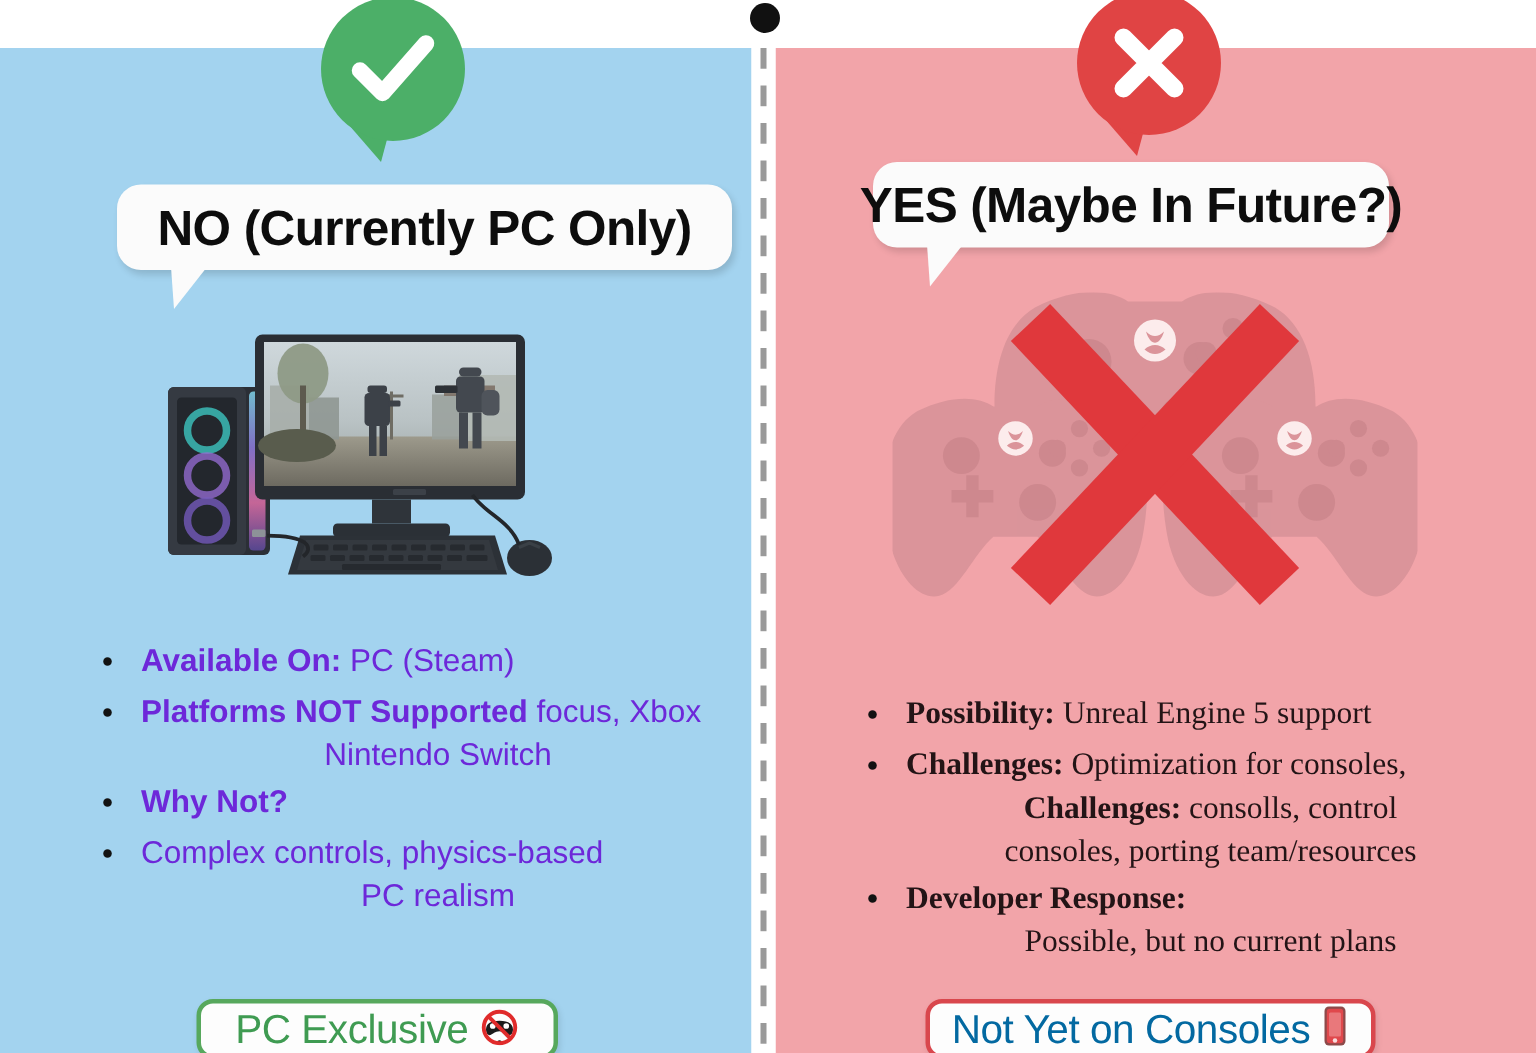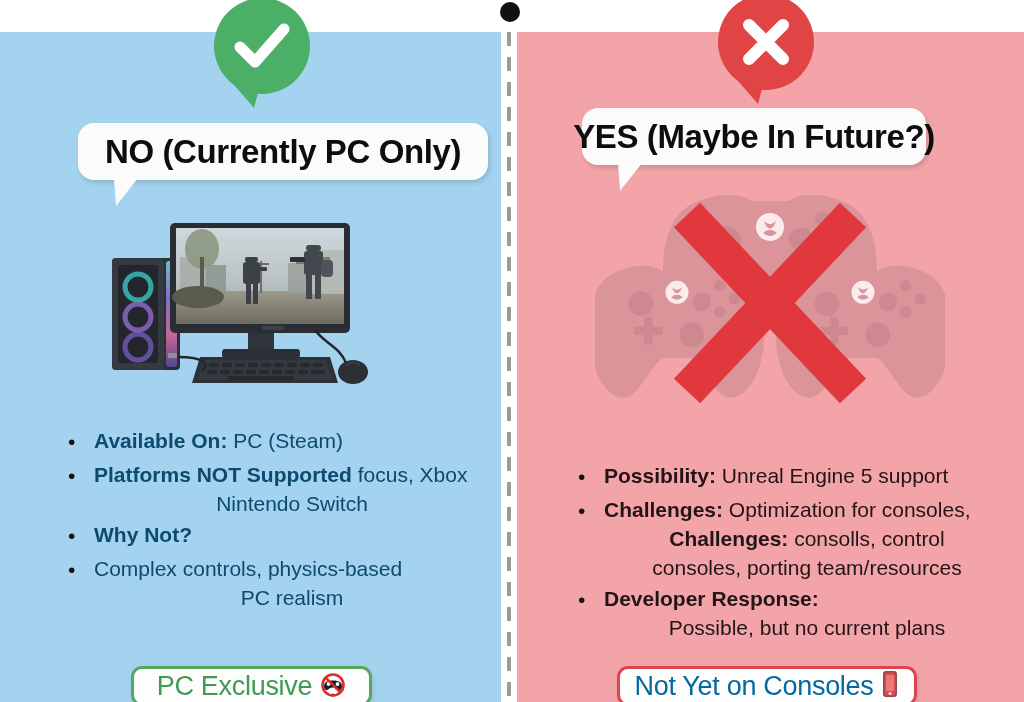--- a/index.html
+++ b/index.html
@@ -127,23 +127,23 @@
     font-size: 21px;
     line-height: 32px;
     color: #121212;
     text-align: left;
     padding-left: 8px;
   }
   .bullet-text {
     flex: 1 1 auto;
     font-size: 21px;
     line-height: 29px;
-    color: #0c4a6e;
-  }
-  #list-right .bullet-text { color: #231416; }
+    color: #6d28d9;
+  }
+  #list-right .bullet-text { color: #231416; font-family: Liberation Serif, serif; }
   .bullet-text b { font-weight: bold; }
   .sub-line { display: block; text-align: center; }
 
   
   .badge {
     position: absolute;
     background: #fdfdfd;
     border-radius: 11px;
     display: flex;
     align-items: center;

